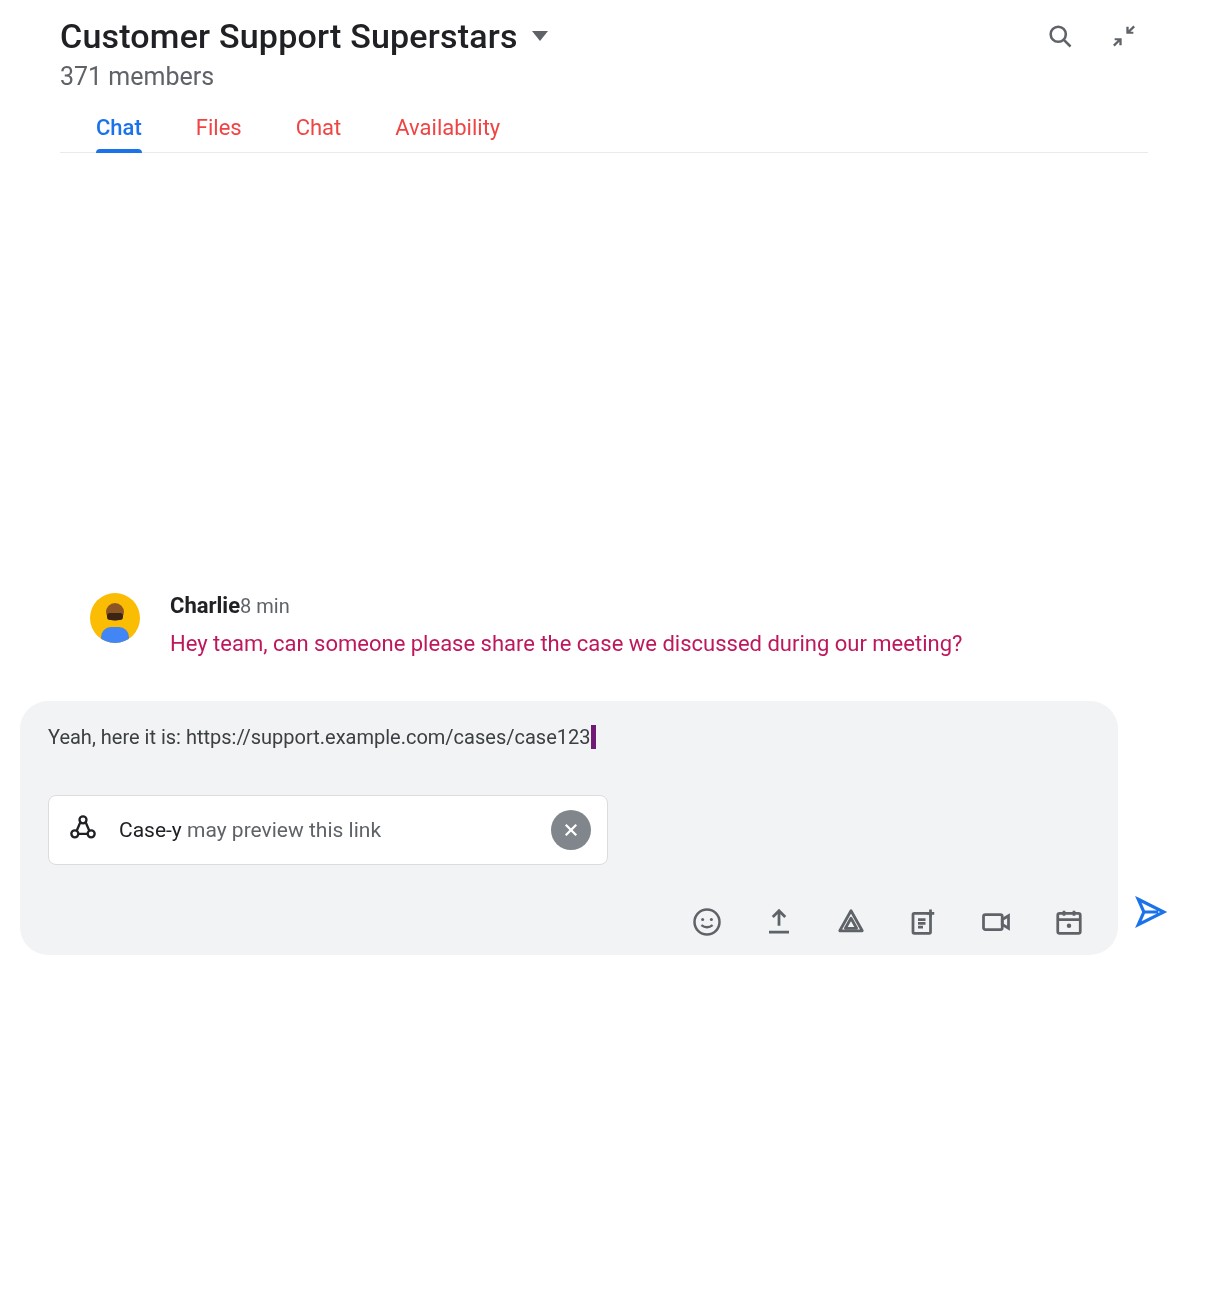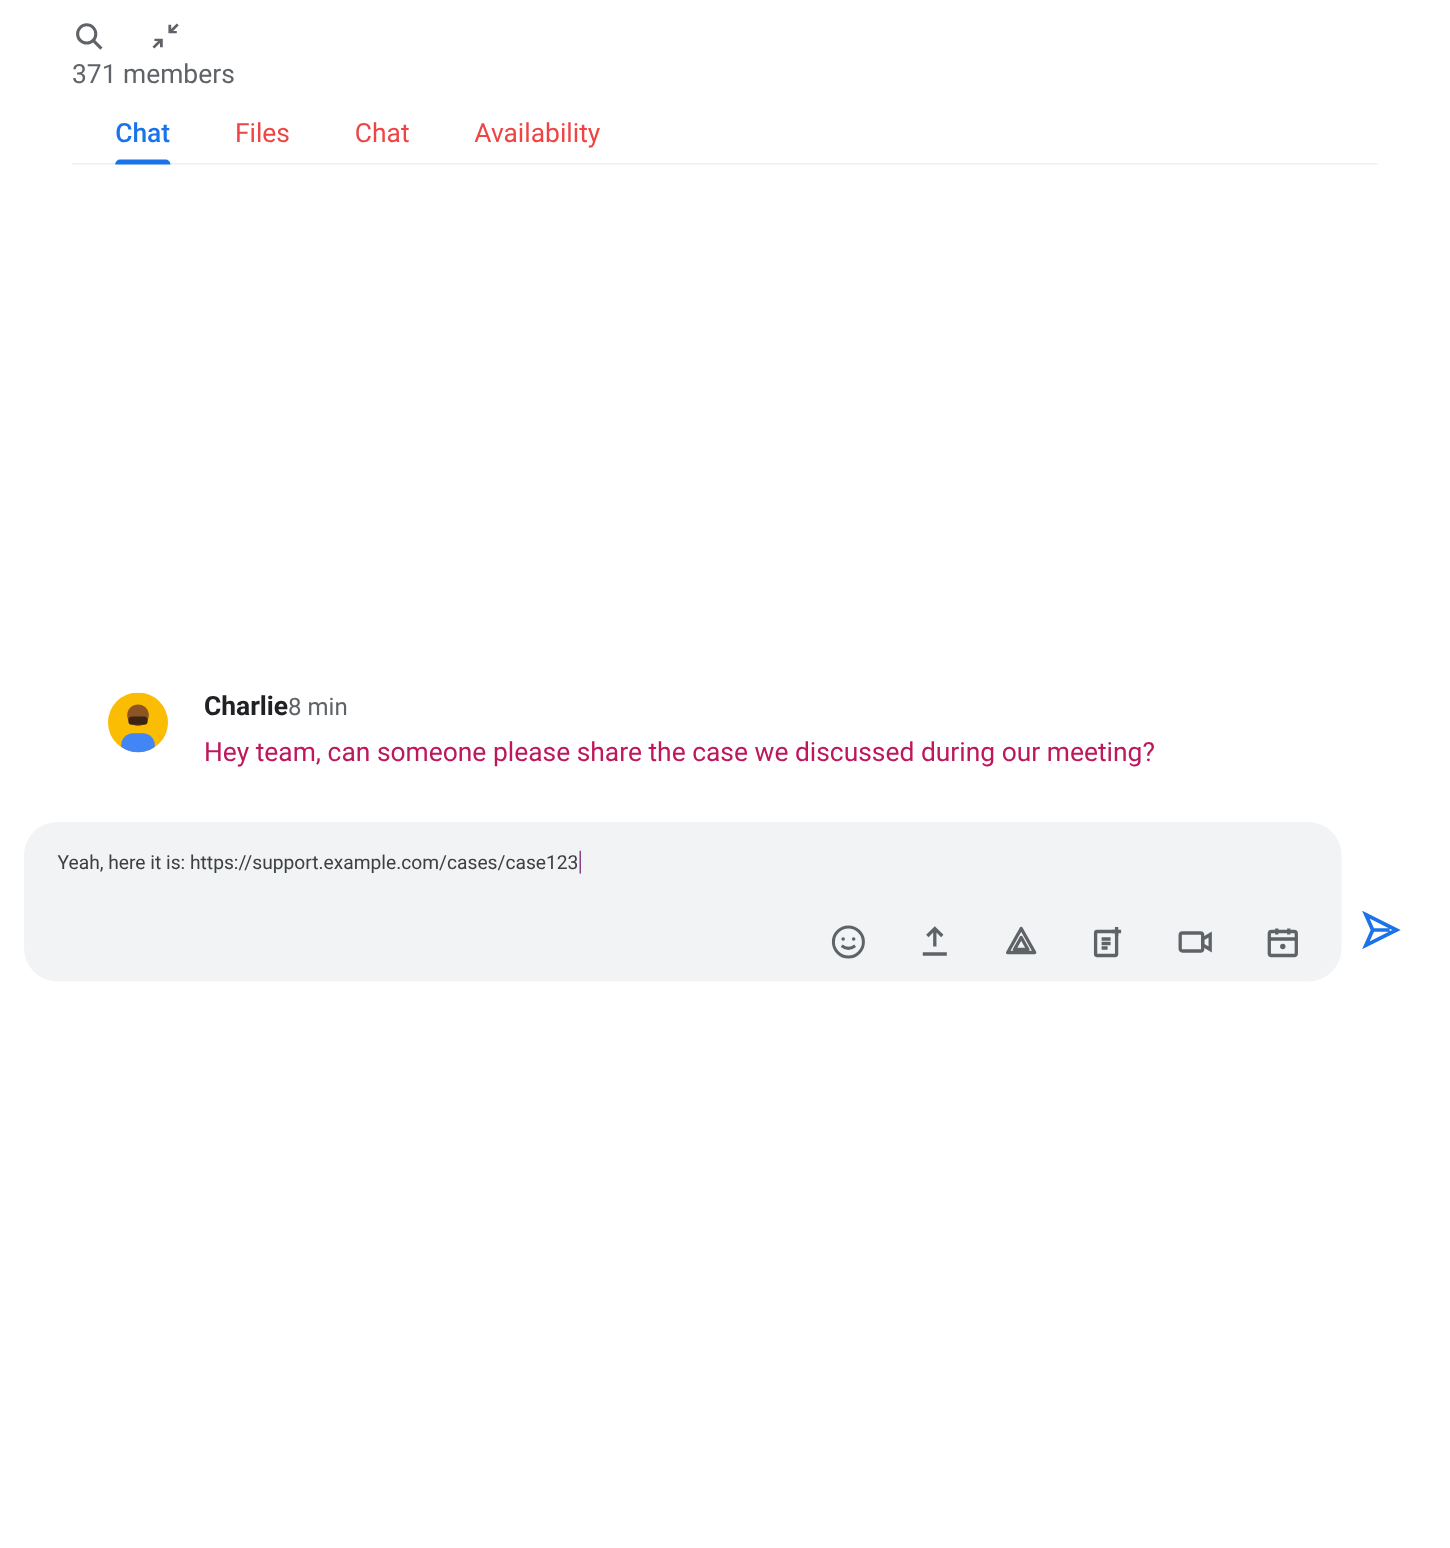--- a/index.html
+++ b/index.html
@@ -44,21 +44,21 @@
     padding-right: 10px;
   }
   .icon-btn {
     cursor: pointer;
     color: #5f6368;
     display: flex;
     align-items: center;
     justify-content: center;
   }
   .subtitle {
-    font-size: 22px;
+    font-size: 25px;
     color: #5f6368;
     margin-top: 6px;
   }
   .tabs {
     display: flex;
     gap: 54px;
     margin-top: 24px;
     padding-left: 36px;
     border-bottom: 1px solid #e8eaed;
   }
@@ -124,23 +124,23 @@
     align-items: flex-end;
     gap: 16px;
   }
   .compose {
     flex: 1;
     background: #f1f3f4;
     border-radius: 28px;
     padding: 24px 28px 18px 28px;
   }
   .compose-text {
-    font-size: 16px;
+    font-size: 20px;
     color: #3c4043;
-    border-right: 1px solid #701a75;
+    border-right: 5px solid #701a75;
     display: inline;
     padding-right: 1px;
   }
   .preview-card {
     margin-top: 46px;
     background: #fff;
     border: 1px solid #dadce0;
     border-radius: 8px;
     padding: 14px 16px 14px 20px;
     display: flex;
@@ -172,20 +172,24 @@
     color: #1a73e8;
     padding-bottom: 22px;
     padding-right: 20px;
   }
 </style>
 </head>
 <body>
 
 <div class="header">
   <div class="title-row">
+    <div class="title-left">
+      <span class="title">Customer Support Superstars</span>
+      <span class="dropdown-icon"></span>
+    </div>
     <div class="title-right">
       <span class="icon-btn">
         <svg width="28" height="28" viewBox="0 0 24 24" fill="none" stroke="#5f6368" stroke-width="2.2">
           <circle cx="10.5" cy="10.5" r="6.5"></circle>
             <line x1="15.5" y1="15.5" x2="21" y2="21"></line>
         </svg>
       </span>
       <span class="icon-btn">
         <svg width="28" height="28" viewBox="0 0 24 24" fill="#5f6368">
           <path d="M4 14h6v6h-2v-3l-4 4-1.4-1.4 4-4H4zM20 10h-6V4h2v3l4-4 1.4 1.4-4 4H20z"></path>
@@ -218,20 +222,40 @@
         <span class="time">8 min</span>
       </div>
       <div class="msg-text">Hey team, can someone please share the case we discussed during our meeting?</div>
     </div>
   </div>
 </div>
 
 <div class="compose-wrap">
   <div class="compose">
     <span class="compose-text">Yeah, here it is: https://support.example.com/cases/case123</span>
+    <div class="preview-card">
+      <span class="preview-icon">
+        <svg width="28" height="28" viewBox="0 0 24 24" fill="none" stroke="#202124" stroke-width="2">
+          <circle cx="12" cy="5" r="3"></circle>
+            <circle cx="5" cy="17" r="3"></circle>
+            <circle cx="19" cy="17" r="3"></circle>
+          <path d="M10 6.5 L6.5 14.5 M14 6.5 L17.5 14.5 M8 17 H16"></path>
+        </svg>
+      </span>
+      <span class="preview-label">
+        <span class="preview-app">Case-y</span>
+        <span class="preview-hint">may preview this link</span>
+      </span>
+      <span class="close-circle">
+        <svg width="18" height="18" viewBox="0 0 24 24" stroke="#fff" stroke-width="3">
+          <line x1="5" y1="5" x2="19" y2="19"></line>
+            <line x1="19" y1="5" x2="5" y2="19"></line>
+        </svg>
+      </span>
+    </div>
     <div class="toolbar">
       <span class="icon-btn">
         <svg width="30" height="30" viewBox="0 0 24 24" fill="none" stroke="#5f6368" stroke-width="2">
           <circle cx="12" cy="12" r="10"></circle>
             <circle cx="8.5" cy="10" r="1.2" fill="#5f6368" stroke="none"></circle>
           <circle cx="15.5" cy="10" r="1.2" fill="#5f6368" stroke="none"></circle>
           <path d="M7.5 14.5 Q12 18 16.5 14.5"></path>
         </svg>
       </span>
       <span class="icon-btn">

